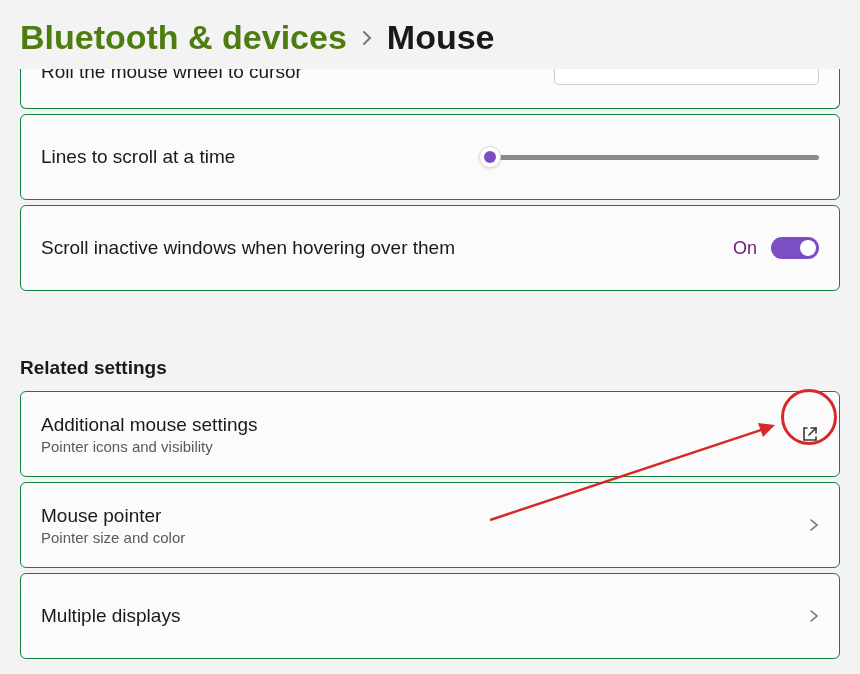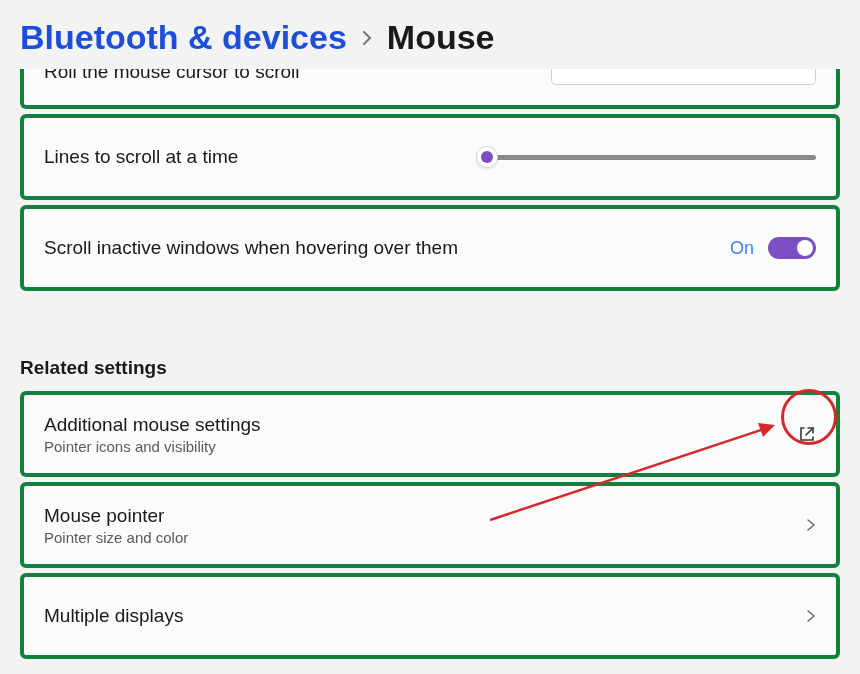--- a/index.html
+++ b/index.html
@@ -13,32 +13,32 @@
     }
     .breadcrumb {
       display: flex;
       align-items: center;
       gap: 14px;
       padding: 18px 20px 0 20px;
       font-size: 34px;
       font-weight: 600;
       color: #1a1a1a;
     }
-    .breadcrumb-parent { color: #1d4ed8; cursor: pointer; }
+    .breadcrumb-parent { color: #4d7c0f; cursor: pointer; }
     .breadcrumb-chevron {
       color: #888;
       font-size: 20px;
       display: flex;
       align-items: center;
     }
     .breadcrumb-current { font-weight: 600; }
     .content { padding: 0 20px; }
     .card {
       background: #fbfbfb;
-      border: 4px solid #15803d;
+      border: 1px solid #15803d;
       border-radius: 6px;
       margin-top: 5px;
       display: flex;
       align-items: center;
       justify-content: space-between;
       padding: 0 20px;
     }
     .card-cutoff-top {
       margin-top: 12px;
       border-top: none;
@@ -104,21 +104,21 @@
       justify-content: center;
     }
     .slider-thumb::after {
       content: "";
       width: 12px;
       height: 12px;
       background: #7b4fc3;
       border-radius: 50%;
     }
     .toggle-group { display: flex; align-items: center; gap: 14px; }
-    .toggle-label { font-size: 18px; color: #3b82f6; }
+    .toggle-label { font-size: 18px; color: #701a75; }
     .toggle {
       width: 48px;
       height: 22px;
       background: #7b4fc3;
       border-radius: 11px;
       position: relative;
       cursor: pointer;
     }
     .toggle-knob {
       position: absolute;
@@ -168,21 +168,21 @@
     <svg width="12" height="16" viewBox="0 0 12 16">
         <path d="M3 2 L9 8 L3 14" stroke="#777" stroke-width="2" fill="none" stroke-linecap="round"></path>
       </svg>
   </span>
   <span class="breadcrumb-current">Mouse</span>
 </div>
 
 <div class="content">
 
   <div class="card card-cutoff-top">
-    <span class="card-label">Roll the mouse cursor to scroll</span>
+    <span class="card-label">Roll the mouse wheel to cursor</span>
     <div class="dropdown-partial"></div>
   </div>
 
   <div class="card card-standard">
     <span class="card-label">Lines to scroll at a time</span>
     <div class="slider">
       <div class="slider-track">
         <div class="slider-fill"></div>
       </div>
       <div class="slider-thumb"></div>

